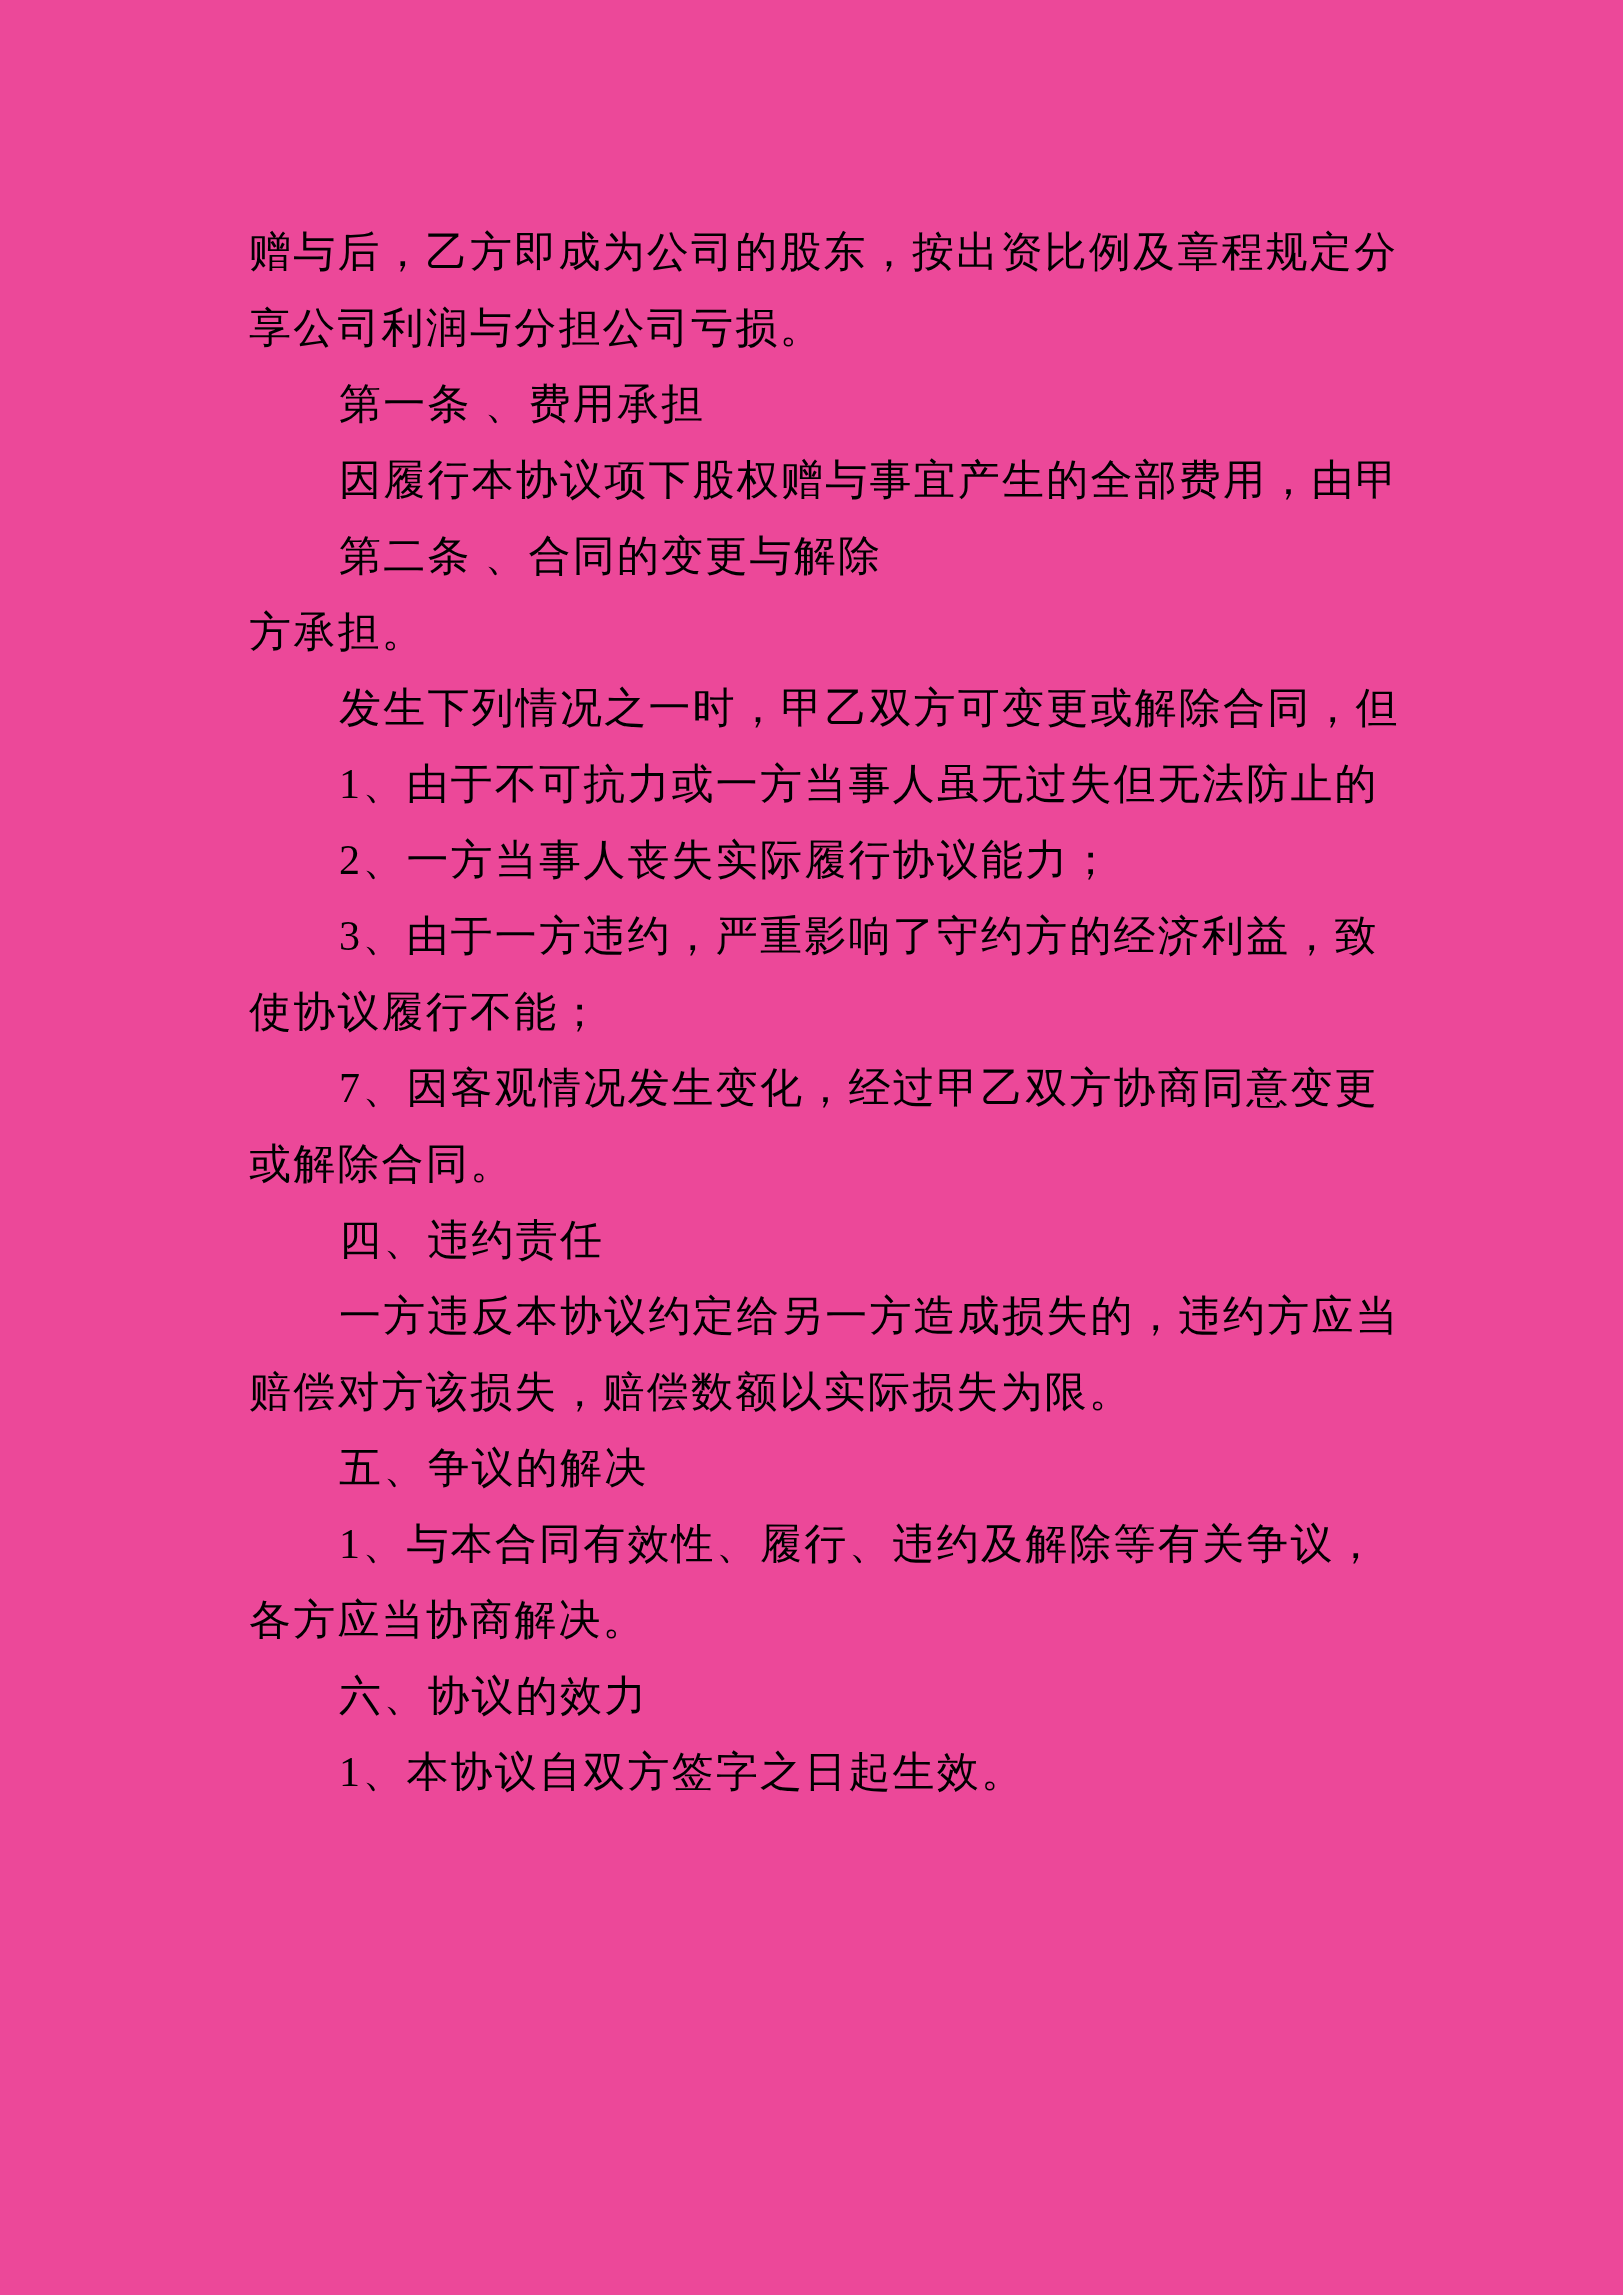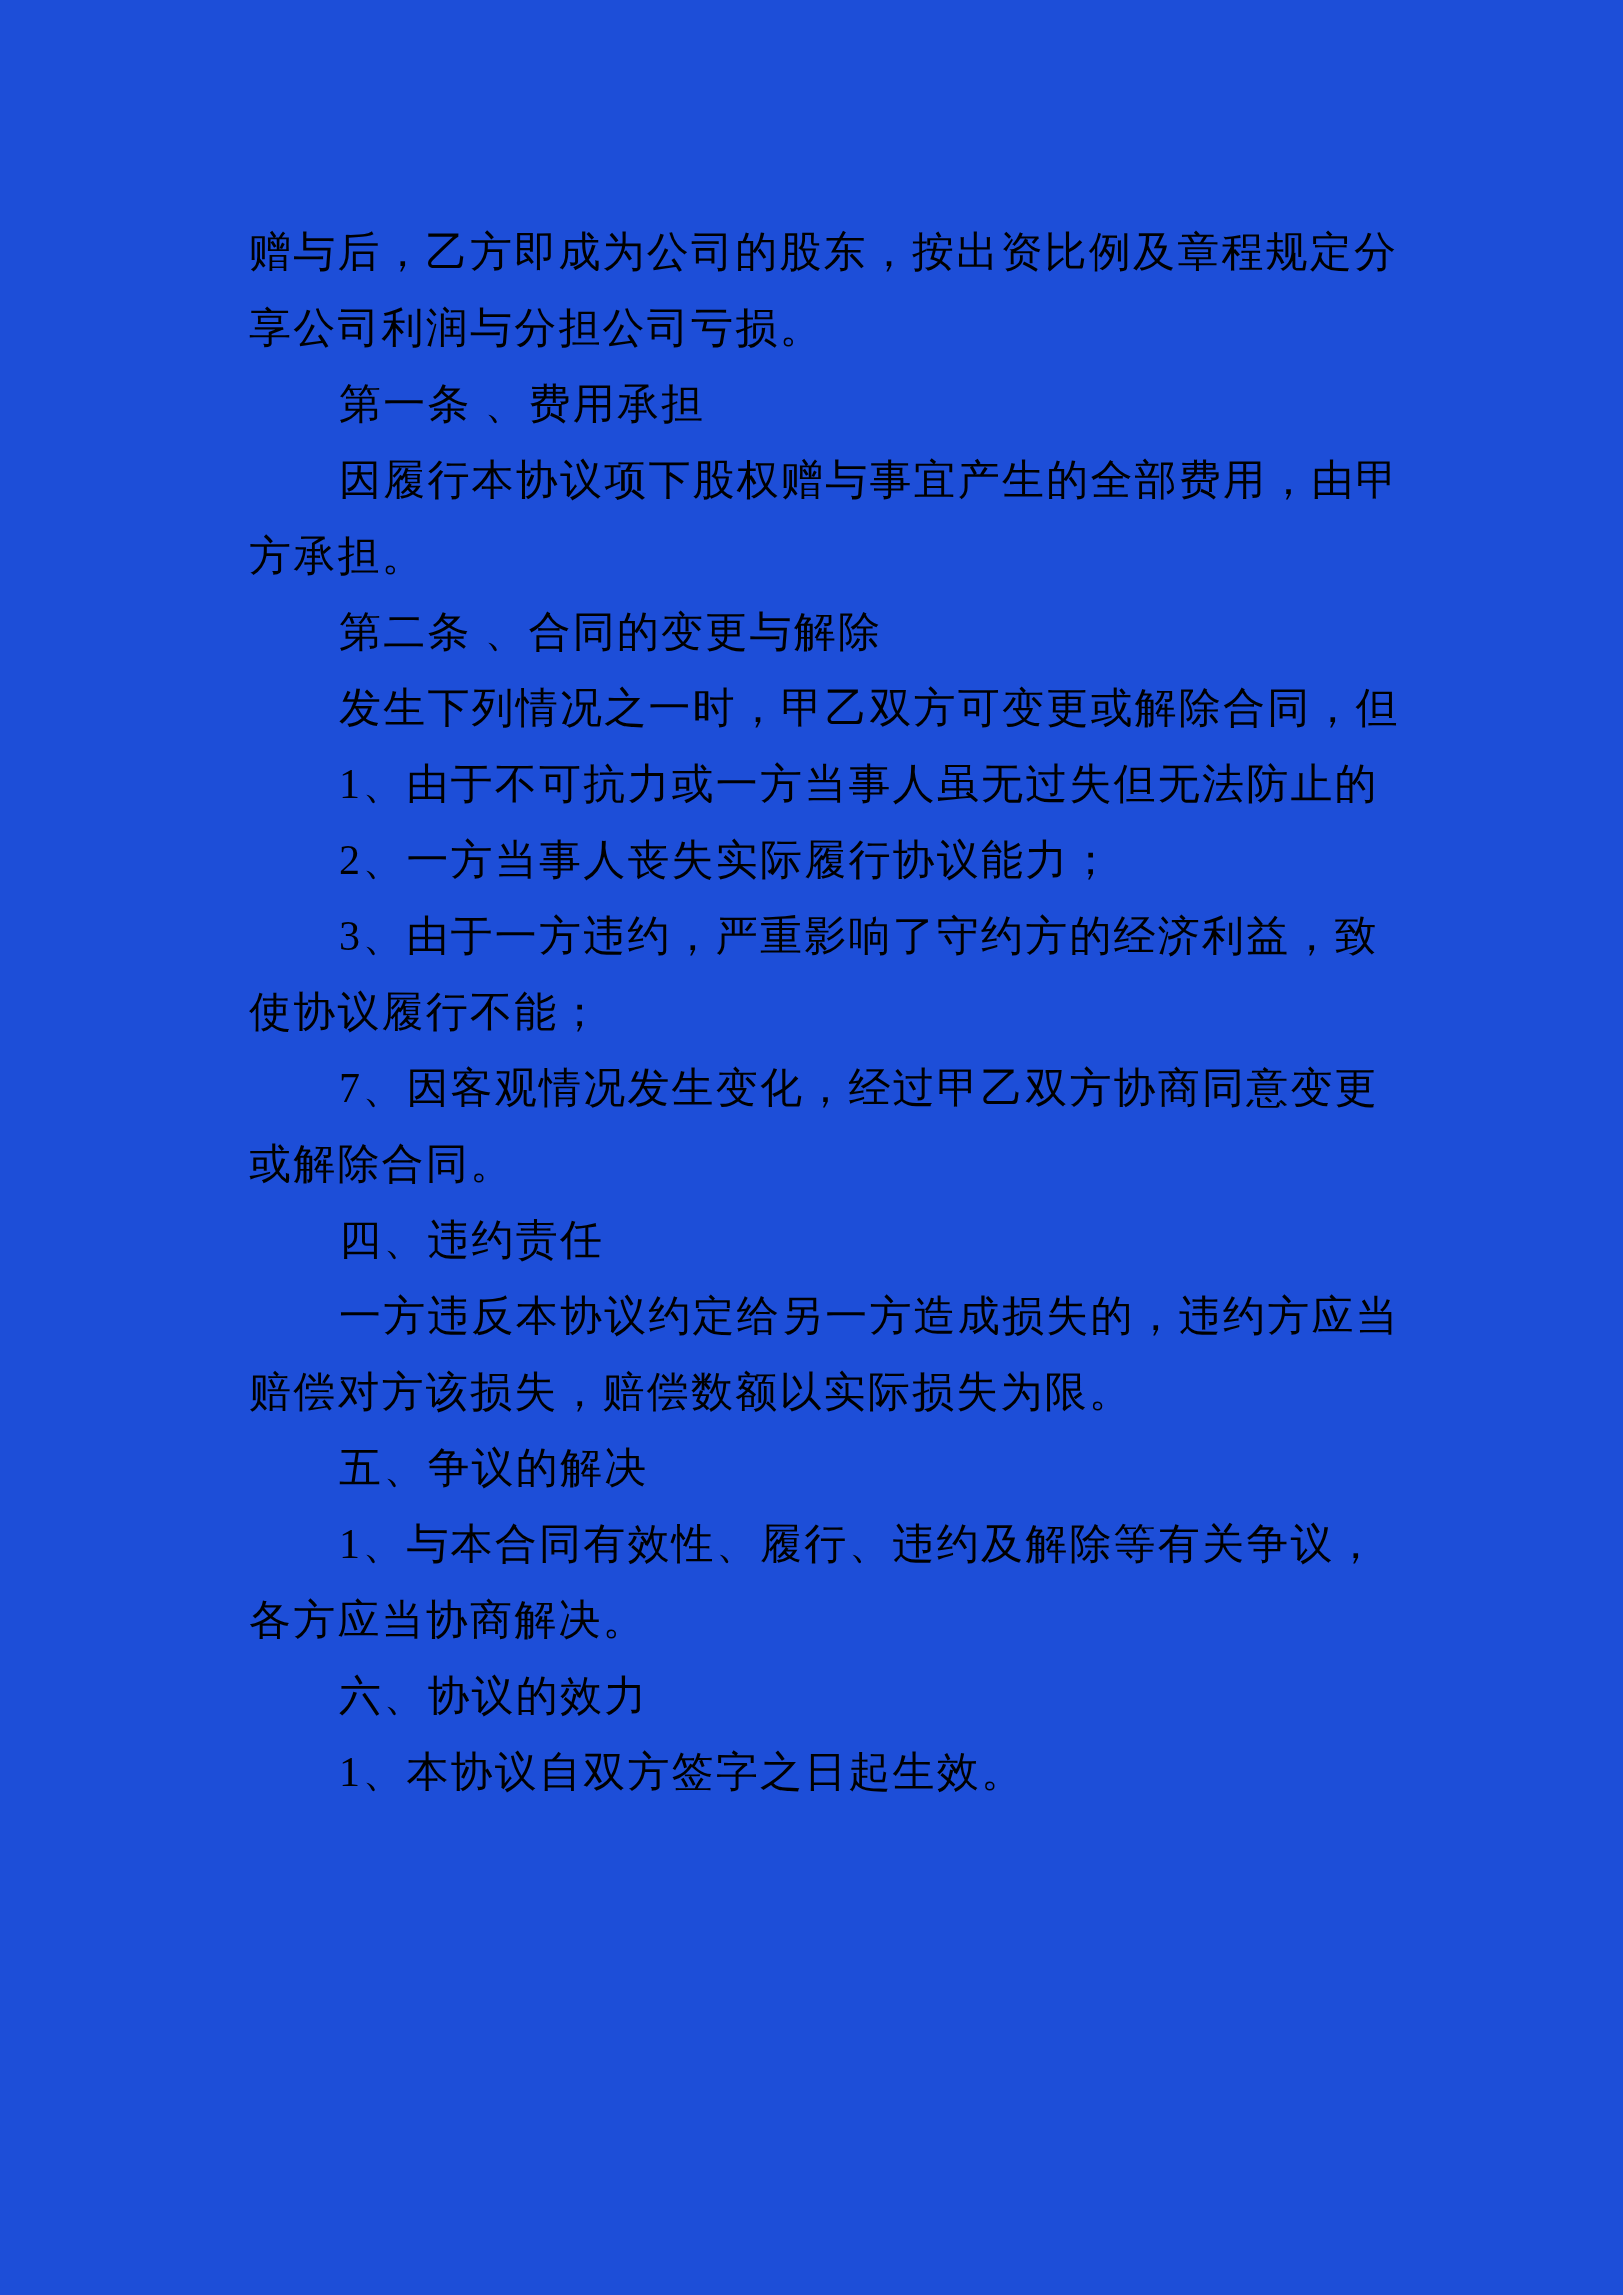--- a/index.html
+++ b/index.html
@@ -30,28 +30,28 @@
     white-space: nowrap;
     font-weight: 400;
   }
   .text-line.indent {
     padding-left: 90px;
   }
 </style>
 </head>
 <body>
 
-<div class="page" style="background: #1d4ed8;">
+<div class="page" style="background: #ec4899;">
   <div class="contract-body" id="contract-body" style="color: rgb(0, 0, 0);">
       <div class="text-line">赠与后，乙方即成为公司的股东，按出资比例及章程规定分</div>
       <div class="text-line">享公司利润与分担公司亏损。</div>
       <div class="text-line indent">第一条 、费用承担</div>
       <div class="text-line indent">因履行本协议项下股权赠与事宜产生的全部费用，由甲</div>
+      <div class="text-line indent">第二条 、合同的变更与解除</div>
       <div class="text-line">方承担。</div>
-      <div class="text-line indent">第二条 、合同的变更与解除</div>
       <div class="text-line indent">发生下列情况之一时，甲乙双方可变更或解除合同，但</div>
       <div class="text-line indent">1、由于不可抗力或一方当事人虽无过失但无法防止的</div>
       <div class="text-line indent">2、一方当事人丧失实际履行协议能力；</div>
       <div class="text-line indent">3、由于一方违约，严重影响了守约方的经济利益，致</div>
       <div class="text-line">使协议履行不能；</div>
       <div class="text-line indent">7、因客观情况发生变化，经过甲乙双方协商同意变更</div>
       <div class="text-line">或解除合同。</div>
       <div class="text-line indent">四、违约责任</div>
       <div class="text-line indent">一方违反本协议约定给另一方造成损失的，违约方应当</div>
       <div class="text-line">赔偿对方该损失，赔偿数额以实际损失为限。</div>

